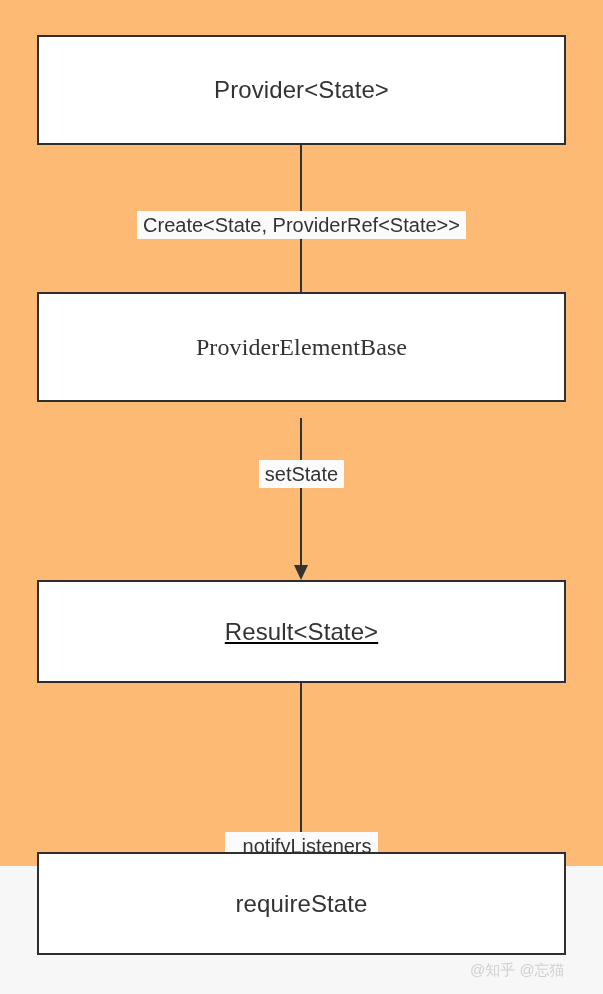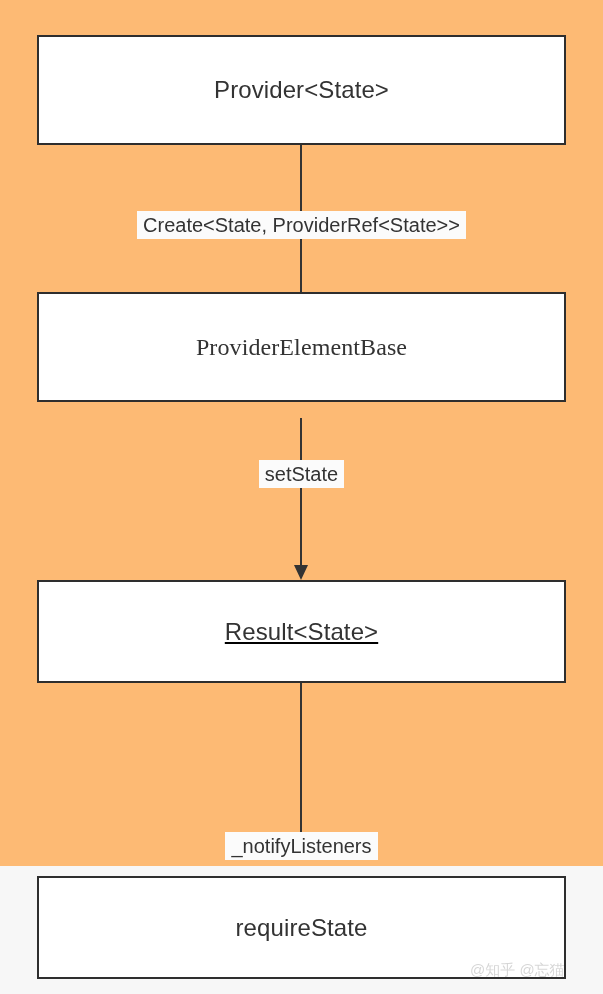--- a/index.html
+++ b/index.html
@@ -36,21 +36,21 @@
     font-size: 24px;
     line-height: 1;
     color: #333333;
     letter-spacing: 0.1px;
     white-space: nowrap;
   }
 
   #node-0 { top: 35px;  height: 110px; }
   #node-1 { top: 292px; height: 110px; font-family: Liberation Serif, serif; }
   #node-2 { top: 580px; height: 103px; text-decoration: underline; }
-  #node-3 { top: 852px; height: 103px; margin-top: 24px; }
+  #node-3 { top: 852px; height: 103px; }
 
   
   .edge-line {
     position: absolute;
     left: 300px;
     width: 2.4px;
     background: #333333;
   }
   #edge-line-0 { top: 145px; height: 149px; }
   #edge-line-1 { top: 418px; height: 148px; }

